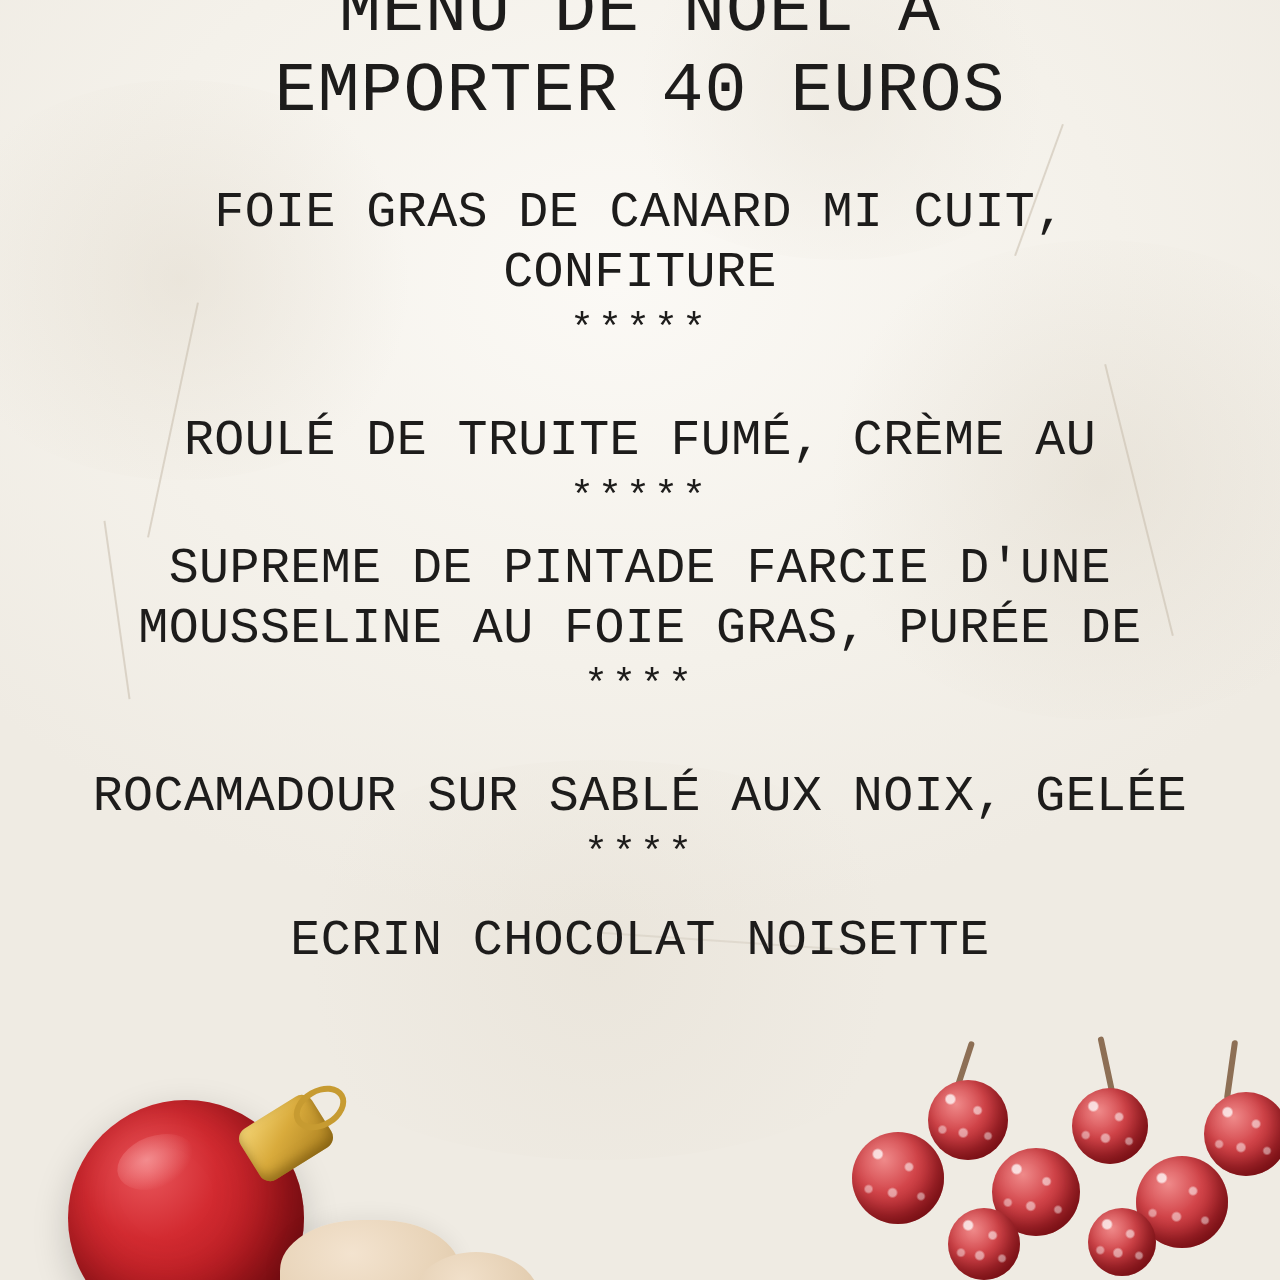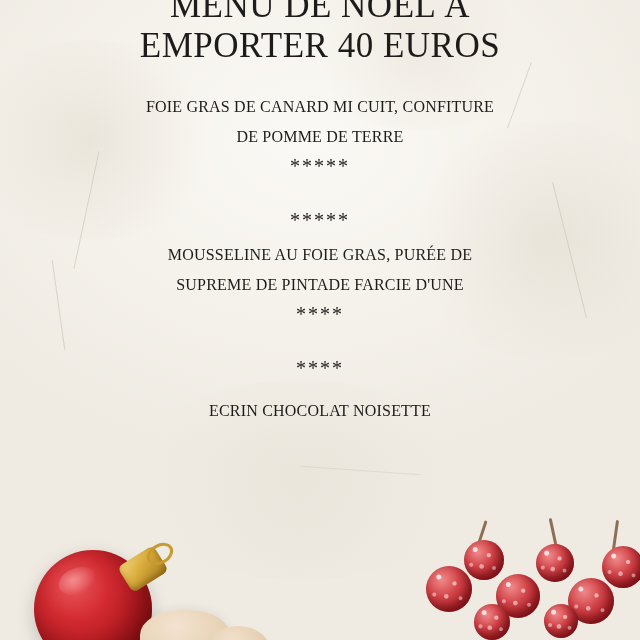--- a/index.html
+++ b/index.html
@@ -15,20 +15,21 @@
   }
 
   #poster {
     position: relative;
     width: 640px;
     height: 640px;
     overflow: hidden;
     background:
       radial-gradient(ellipse 420px 320px at 48% 22%, #fbf9f5 0%, #f4f1ea 60%, #efebe3 100%),
       linear-gradient(170deg, #f7f4ef 0%, #f2eee7 55%, #ece8df 100%);
+    font-family: Liberation Mono, monospace;
   }
 
   
   .tex {
     position: absolute;
     border-radius: 50%;
     pointer-events: none;
   }
   .t1 { left: -40px; top: 40px;  width: 260px; height: 200px; background: radial-gradient(circle, rgba(222,214,200,.45), rgba(222,214,200,0) 70%); }
   .t2 { right: -60px; top: 120px; width: 300px; height: 240px; background: radial-gradient(circle, rgba(218,210,196,.40), rgba(218,210,196,0) 70%); }
@@ -67,21 +68,21 @@
   }
   .title .line1 {
     display: block;
     margin-top: -14px;
   }
   .title .line2 {
     display: block;
   }
 
   .course {
-    font-size: 16px;
+    font-size: 25px;
     line-height: 30px;
     text-transform: uppercase;
     letter-spacing: .2px;
     margin: 0;
     text-align: center;
   }
   .sep {
     font-size: 20px;
     line-height: 28px;
     letter-spacing: 2px;
@@ -223,41 +224,42 @@
 
     <h1 class="title">
       <span class="line1">MENU DE NOËL À</span>
       <span class="line2">EMPORTER 40 EUROS</span>
     </h1>
 
     <div class="gap-lg"></div>
 
     <div>
       <p class="course">FOIE GRAS DE CANARD MI CUIT, CONFITURE</p>
-      <p class="course">DE POMME DE TERRE</p>
       <p class="sep">*****</p>
     </div>
 
     <div class="gap-lg"></div>
 
     <div>
+      <p class="course">ROULÉ DE TRUITE FUMÉ, CRÈME AU</p>
       <p class="sep">*****</p>
     </div>
 
     <div class="gap-sm"></div>
 
     <div>
+      <p class="course">SUPREME DE PINTADE FARCIE D'UNE</p>
       <p class="course">MOUSSELINE AU FOIE GRAS, PURÉE DE</p>
-      <p class="course">SUPREME DE PINTADE FARCIE D'UNE</p>
       <p class="sep">****</p>
     </div>
 
     <div class="gap-lg"></div>
 
     <div>
+      <p class="course">ROCAMADOUR SUR SABLÉ AUX NOIX, GELÉE</p>
       <p class="sep">****</p>
     </div>
 
     <div class="gap-md"></div>
 
     <div>
       <p class="course">ECRIN CHOCOLAT NOISETTE</p>
     </div>
 
   </div>

